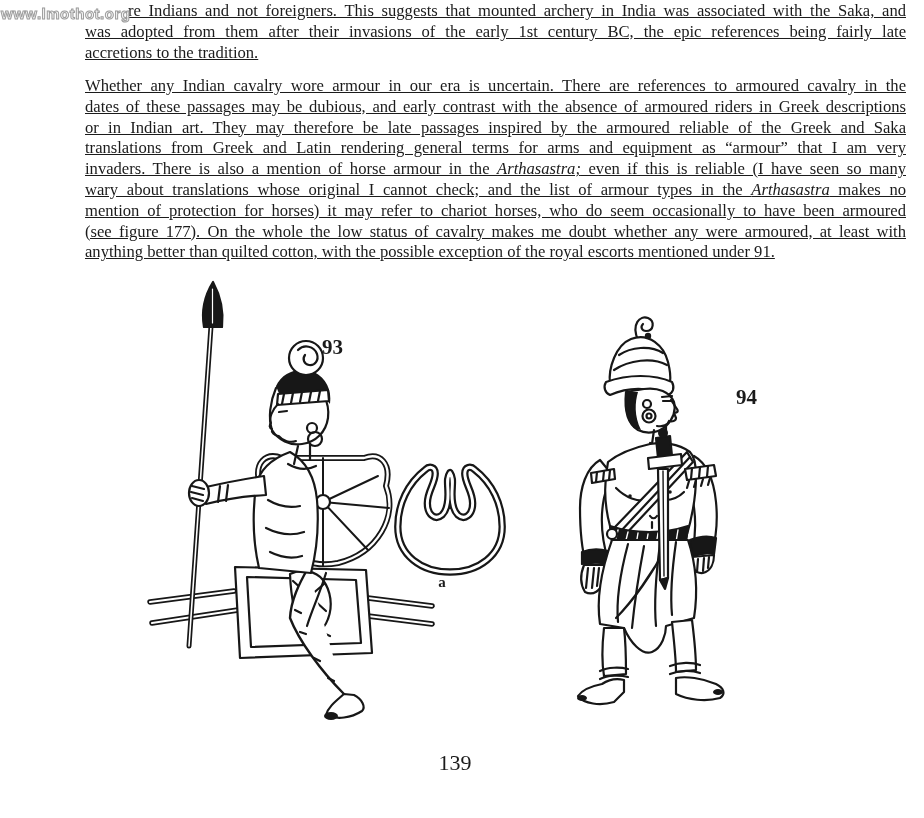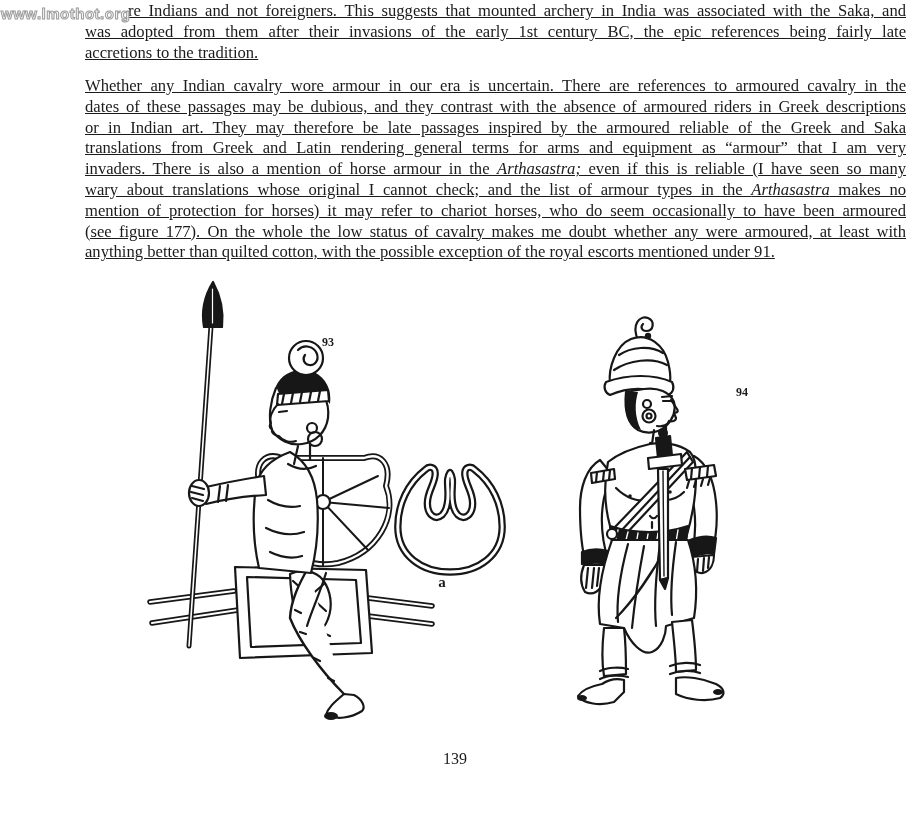--- a/index.html
+++ b/index.html
@@ -7,41 +7,41 @@
         font-family:"Liberation Serif", serif;color:#1b1b1b;}
   .textcol{position:absolute;width:821px;left:85px;font-size:16.6px;line-height:20.8px;}
   .tline{text-align:justify;text-align-last:justify;white-space:normal;height:20.8px;overflow:hidden;text-decoration:underline;}
   .tline.last{text-align-last:left;}
   [data-paragraph="0"] .tline:first-child{padding-left:43px;}
   .it{font-style:italic;}
   .watermark{position:absolute;left:1px;top:5px;z-index:5;
              font-family:"Liberation Sans", sans-serif;font-weight:bold;font-size:15px;
              letter-spacing:.5px;color:#f4f4f4;-webkit-text-stroke:1px #9d9d9d;
              text-shadow:0 0 1px #cfcfcf;}
-  .figlabel{position:absolute;font-weight:bold;font-size:12px;}
+  .figlabel{position:absolute;font-weight:bold;font-size:21px;}
   .sublabel{position:absolute;font-weight:bold;font-size:15px;}
-  .pagenum{position:absolute;left:385px;top:750px;width:140px;text-align:center;font-size:16px;}
+  .pagenum{position:absolute;left:385px;top:750px;width:140px;text-align:center;font-size:22px;}
   svg{position:absolute;}
   .ink{stroke:#171717;fill:none;stroke-width:2.2;stroke-linecap:round;stroke-linejoin:round;}
 </style>
 </head>
 <body>
 
 <div class="page">
 
   <div class="watermark">www.lmothot.org</div>
 
   <div class="textcol" style="top:1px;" data-paragraph="0">
       <div class="tline"><span>re Indians and not foreigners. This suggests that mounted archery in India was associated with the Saka, and</span></div>
       <div class="tline"><span>was adopted from them after their invasions of the early 1st century BC, the epic references being fairly late</span></div>
       <div class="tline last"><span>accretions to the tradition.</span></div>
     </div>
   <div class="textcol" style="top:76px;" data-paragraph="1">
       <div class="tline"><span>Whether any Indian cavalry wore armour in our era is uncertain. There are references to armoured cavalry in the</span></div>
-      <div class="tline"><span>dates of these passages may be dubious, and they contrast with the absence of armoured riders in Greek descriptions</span></div>
+      <div class="tline"><span>dates of these passages may be dubious, and early contrast with the absence of armoured riders in Greek descriptions</span></div>
       <div class="tline"><span>or in Indian art. They may therefore be late passages inspired by the armoured reliable of the Greek and Saka</span></div>
       <div class="tline"><span>translations from Greek and Latin rendering general terms for arms and equipment as “armour” that I am very</span></div>
       <div class="tline"><span>invaders. There is also a mention of horse armour in the </span><span class="it">Arthasastra;</span><span> even if this is reliable (I have seen so many</span></div>
       <div class="tline"><span>wary about translations whose original I cannot check; and the list of armour types in the </span><span class="it">Arthasastra</span><span> makes no</span></div>
       <div class="tline"><span>mention of protection for horses) it may refer to chariot horses, who do seem occasionally to have been armoured</span></div>
       <div class="tline"><span>(see figure 177). On the whole the low status of cavalry makes me doubt whether any were armoured, at least with</span></div>
       <div class="tline last"><span>anything better than quilted cotton, with the possible exception of the royal escorts mentioned under 91.</span></div>
     </div>
 
   <div class="figlabel" style="left:322px;top:335px;">93</div>

